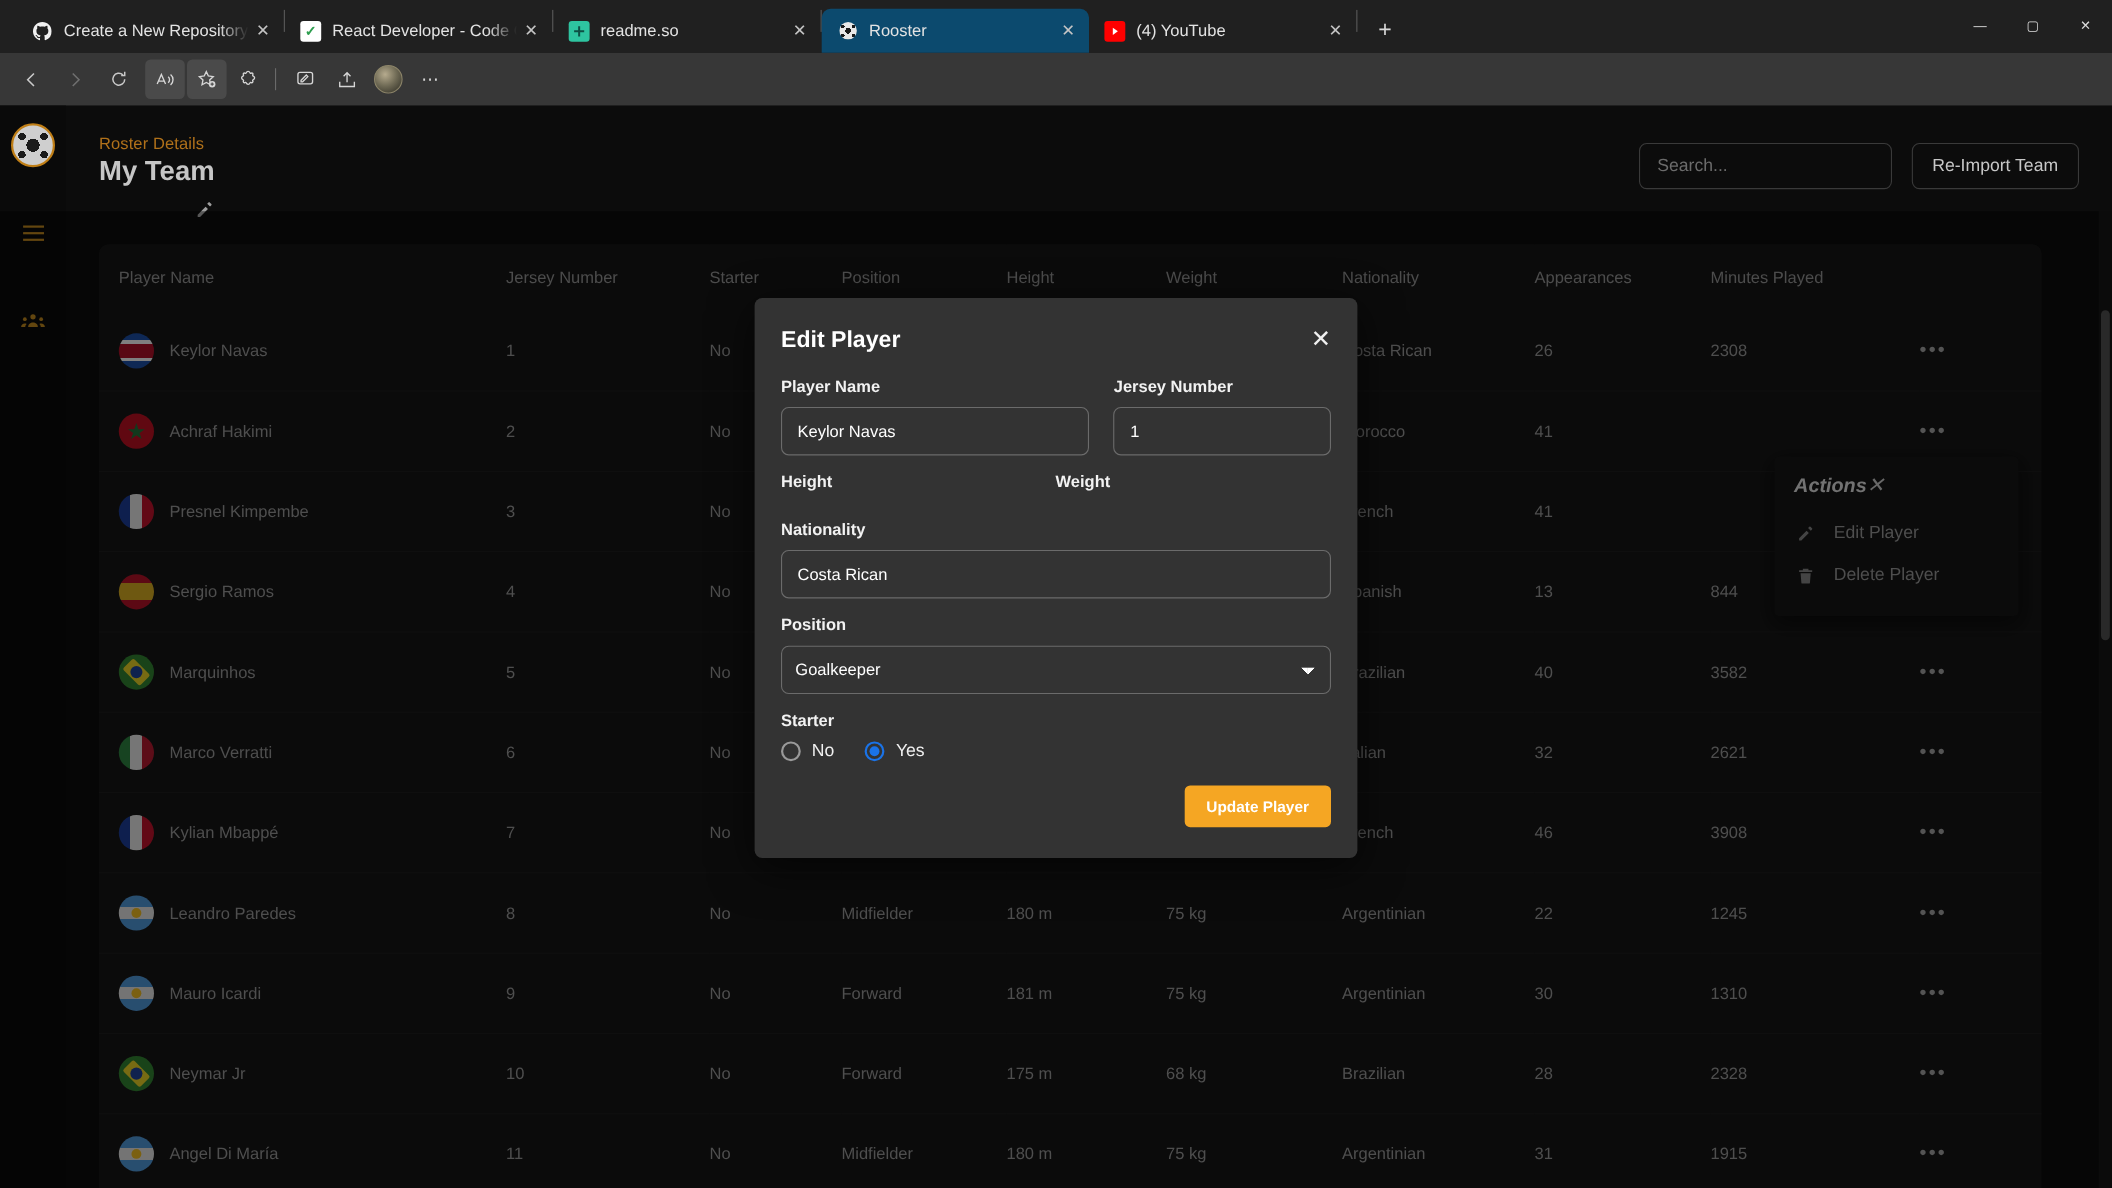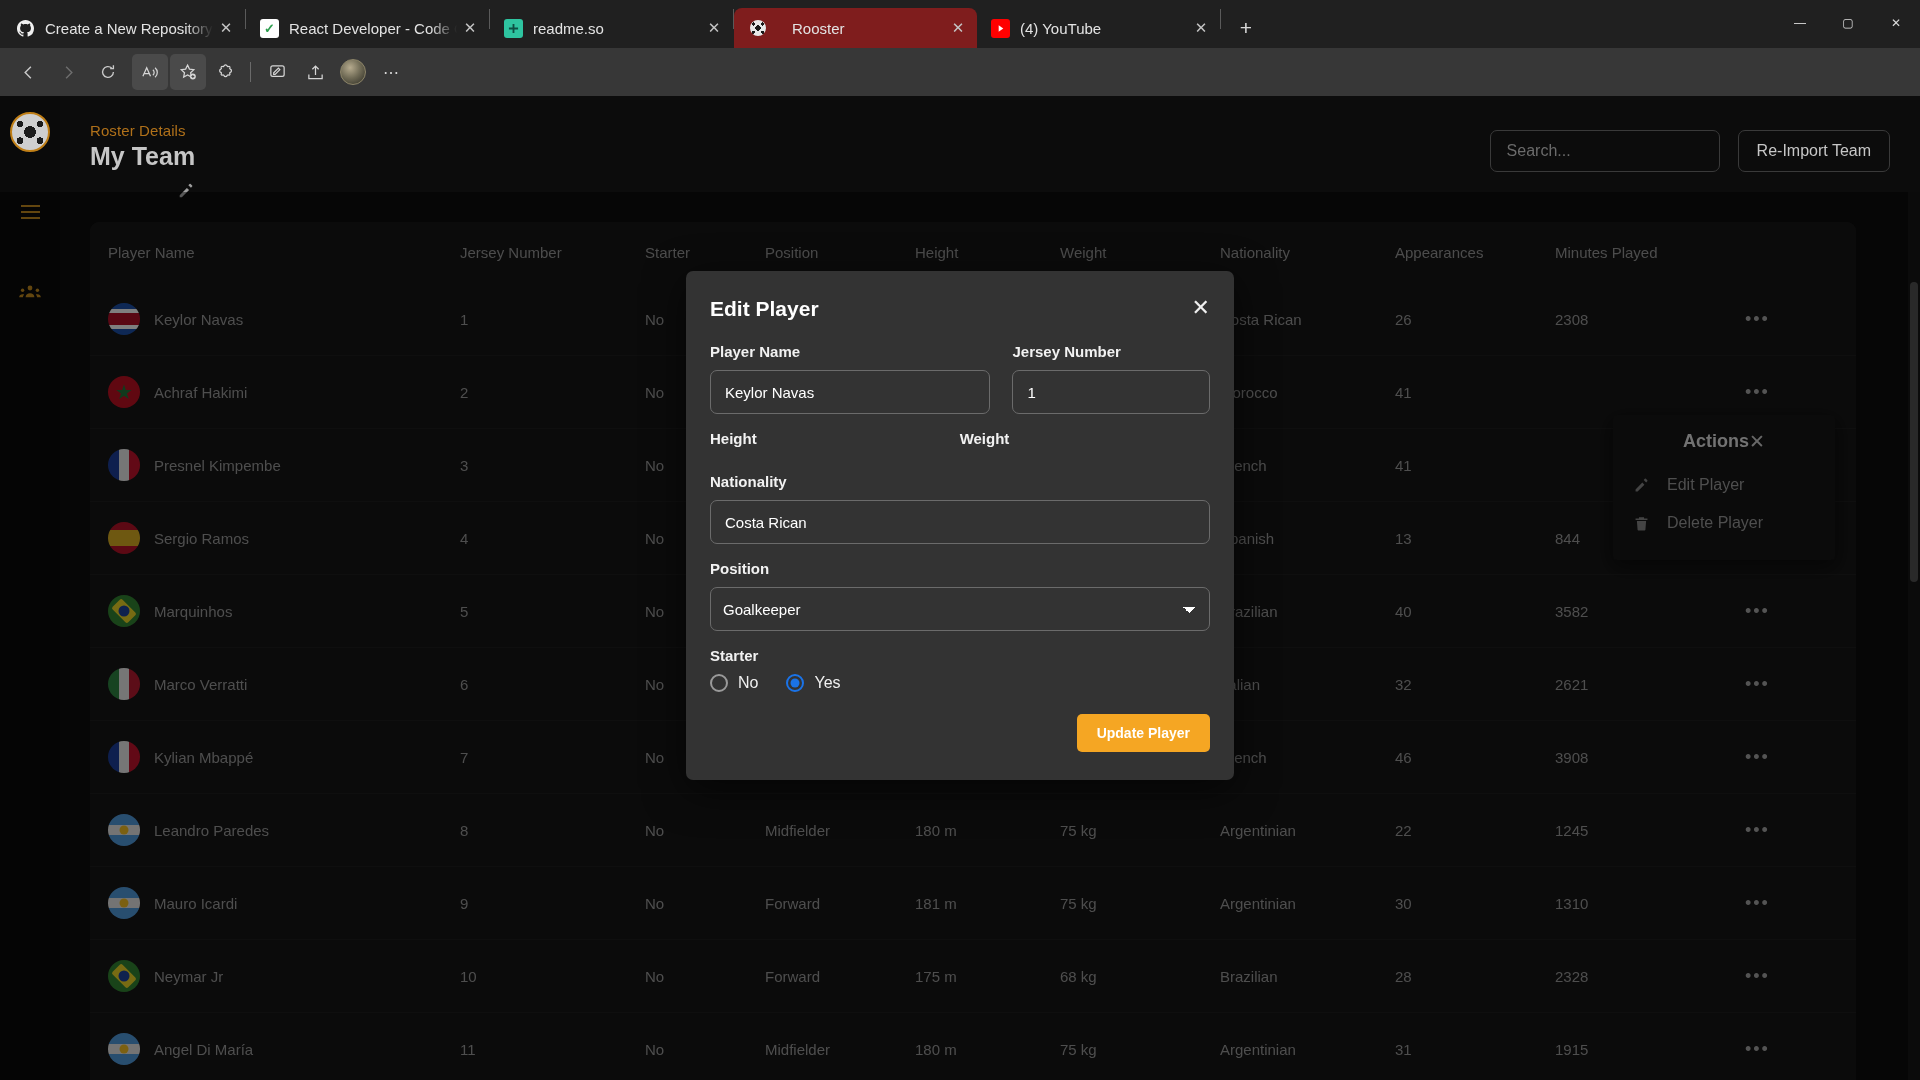--- a/index.html
+++ b/index.html
@@ -8,33 +8,33 @@
     background: #202020;
     font-family: "Liberation Sans", sans-serif;
     overflow: hidden;
   }
 
   
   .browser { width: 1920px; height: 1080px; position: relative; background: #202020; }
 
   .tabstrip {
     height: 48px; background: #202020;
-    display: flex; align-items: flex-end; padding-left: 2px;
+    display: flex; align-items: flex-end; padding-left: 15px;
     position: relative;
   }
   .tab {
     height: 40px; width: 243px;
     display: flex; align-items: center;
     padding: 0 6px 0 14px;
     border-radius: 8px 8px 0 0;
     color: #d2d2d2; font-size: 15px;
     position: relative;
     flex: 0 0 auto;
   }
-  .tab.active { background: #7f1d1d; gap: 15px; }
+  .tab.active { background: #0c4a6e; }
   .tab-favicon {
     width: 19px; height: 19px; flex: 0 0 19px; margin-right: 10px;
     display: flex; align-items: center; justify-content: center;
     border-radius: 3px; font-size: 13px; overflow: hidden;
   }
   .tab-title {
     flex: 1; white-space: nowrap; overflow: hidden;
     text-overflow: clip; font-size: 15px; color: #e3e3e3;
     -webkit-mask-image: linear-gradient(90deg, #000 84%, transparent 100%);
             mask-image: linear-gradient(90deg, #000 84%, transparent 100%);
@@ -194,22 +194,23 @@
 
   
   .actions-pop {
     position: absolute; left: 1613px; top: 319px;
     width: 222px; padding: 16px 0 18px 0;
     background: #141414; border-radius: 4px;
     box-shadow: 0 6px 20px rgba(0,0,0,.55);
     z-index: 30;
   }
   .actions-head {
-    display: flex; align-items: center; justify-content: center;
+    display: flex; align-items: center; justify-content: flex-start;
     padding: 0 18px 14px 18px;
+    font-style: italic;
   }
   .actions-title { color: #cfcfcf; font-size: 18px; font-weight: bold; }
   .actions-x { color: #bdbdbd; font-size: 19px; line-height: 1; }
   .action-item {
     display: flex; align-items: center; gap: 16px;
     padding: 10px 18px; color: #8e8e8e; font-size: 16px;
   }
   .action-item .ai-ico { width: 20px; display: flex; justify-content: center; color: #7d7d7d; }
 
   

